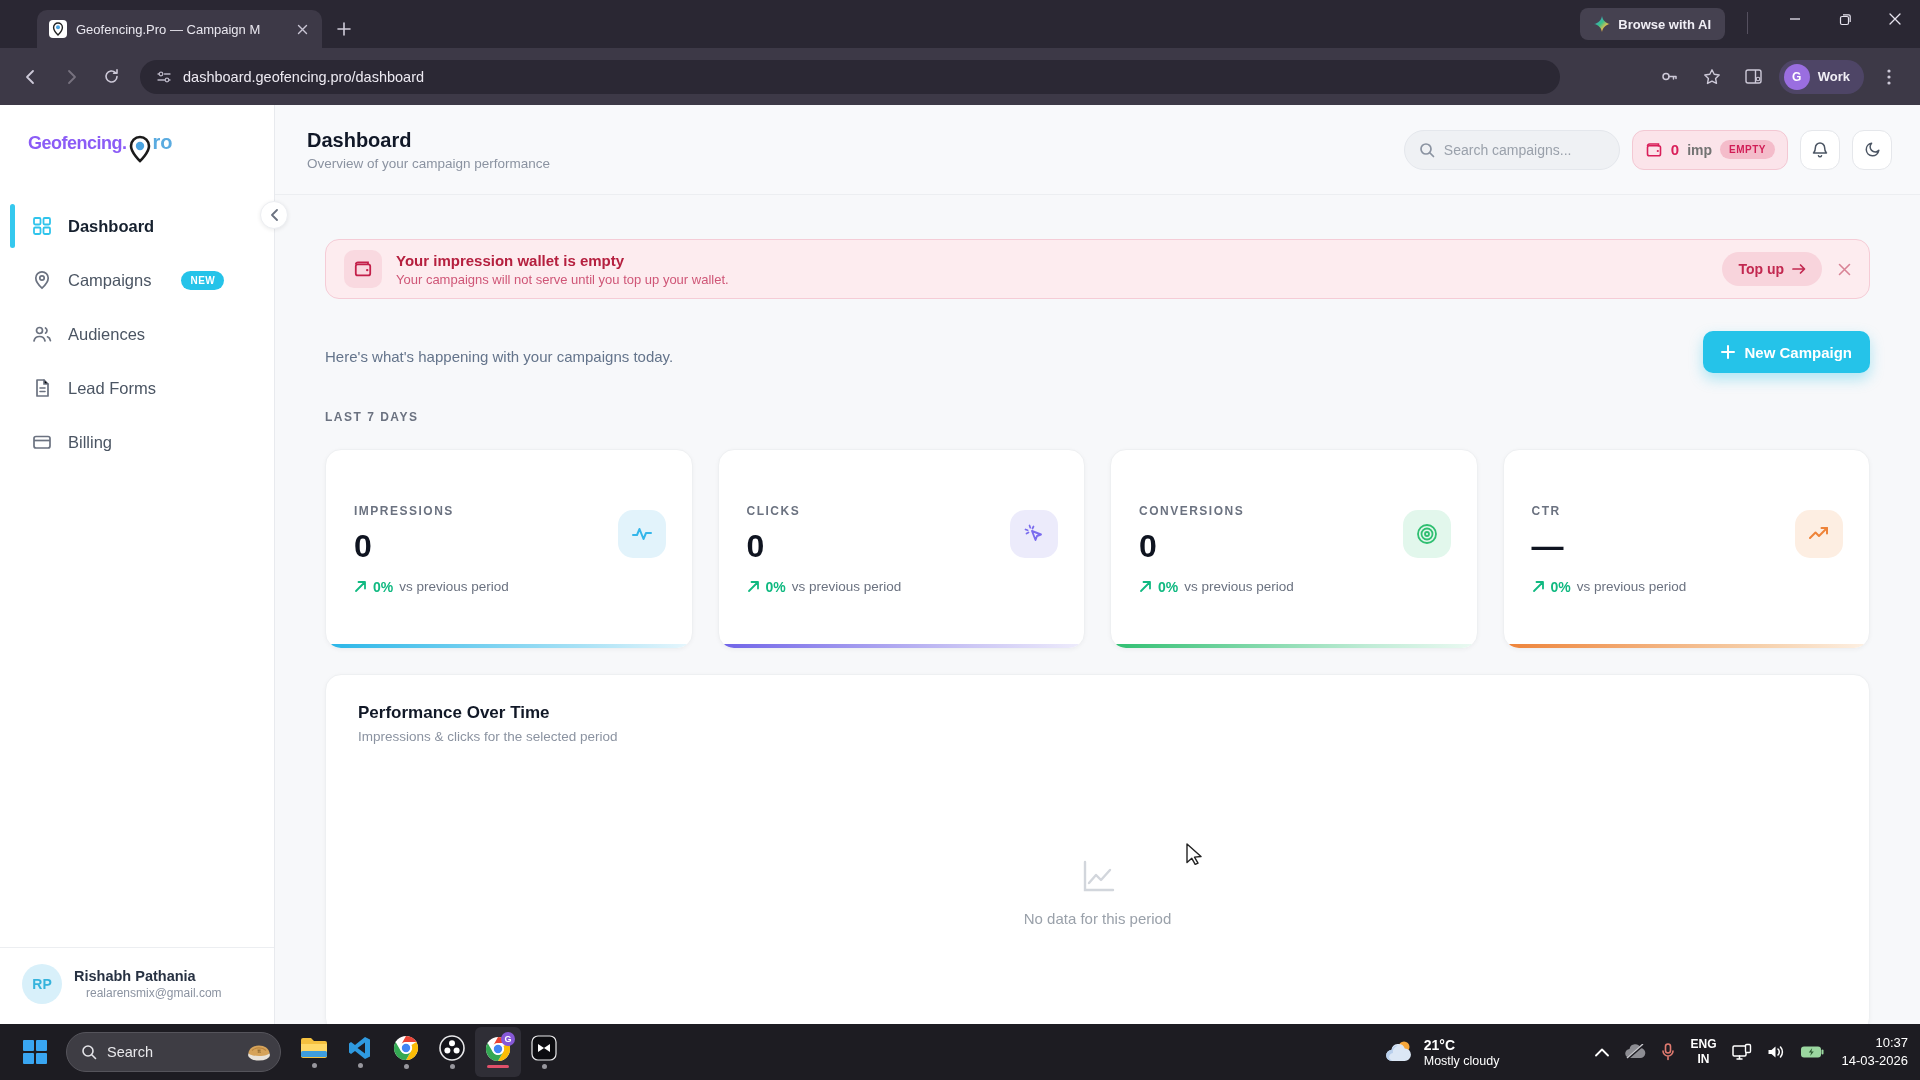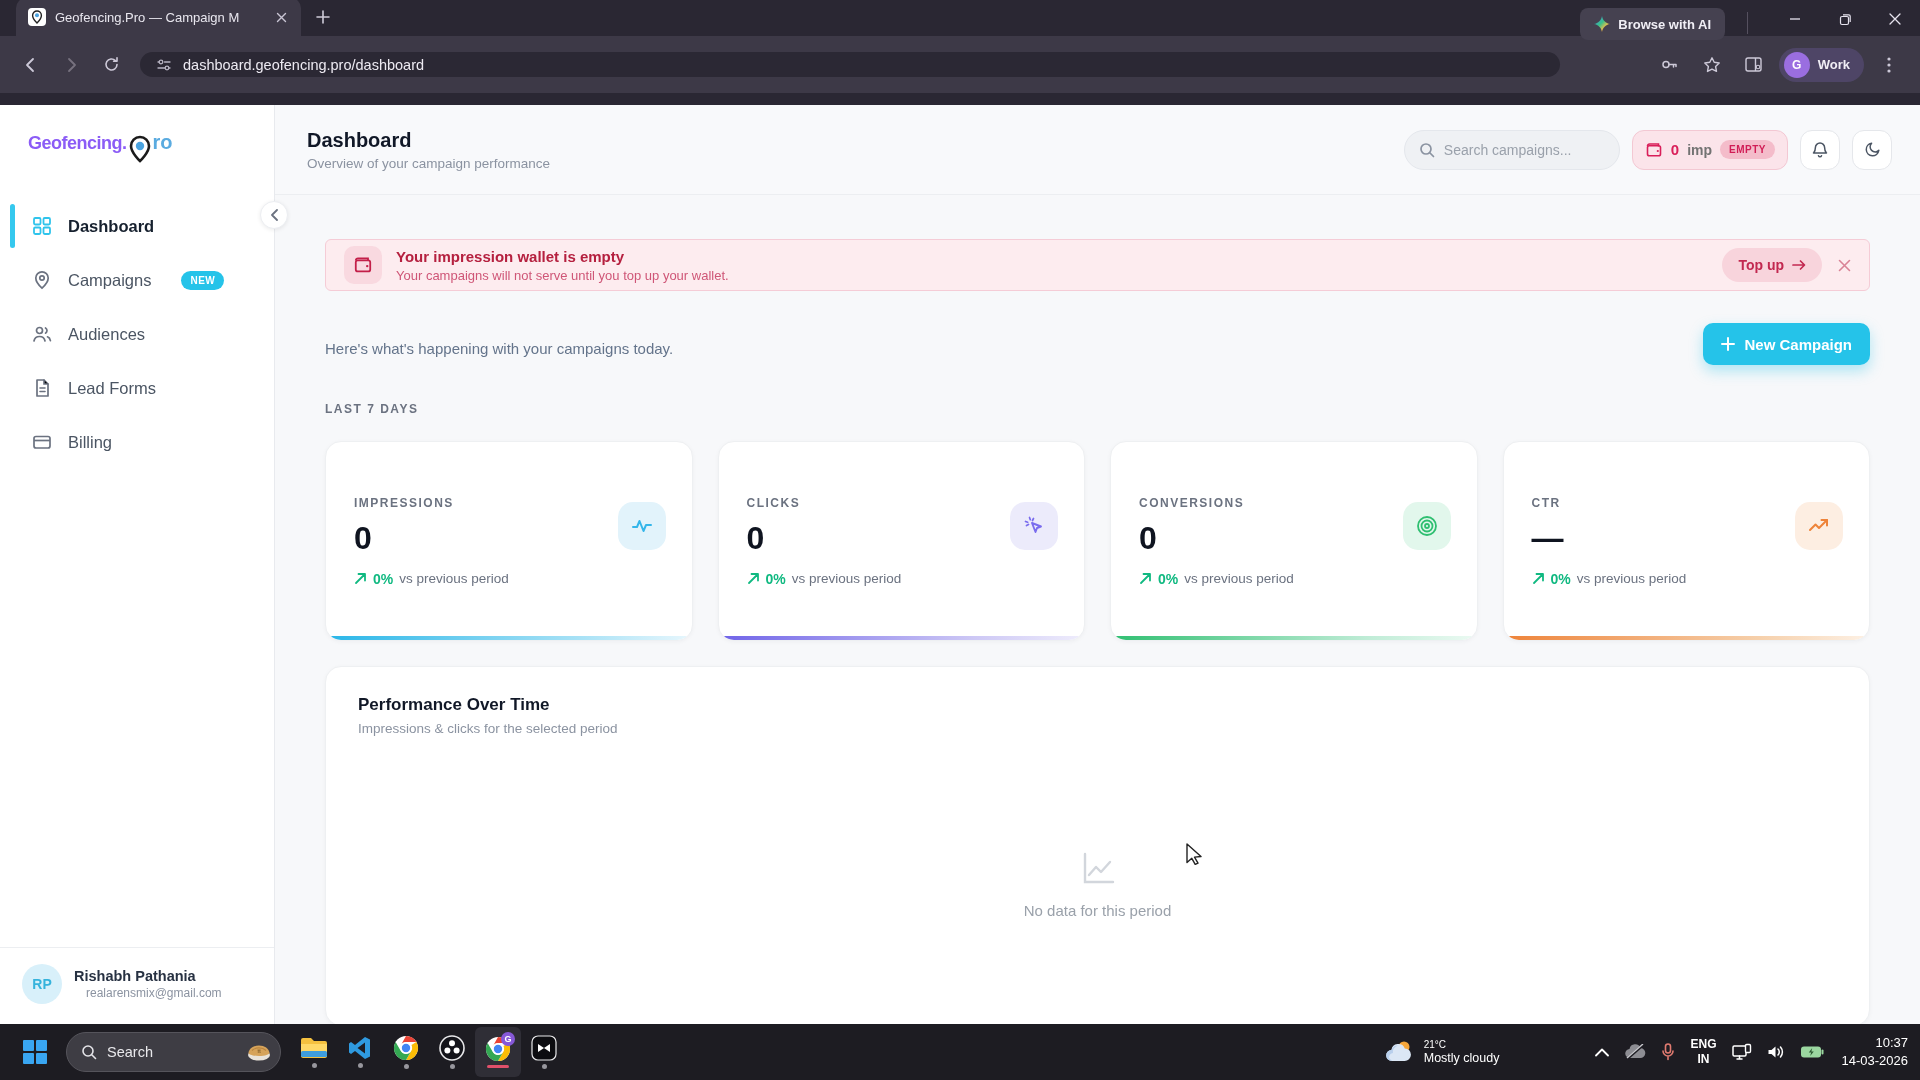--- a/index.html
+++ b/index.html
@@ -2,37 +2,37 @@
 <html><head>
 <meta charset="utf-8">
 <style>
   * { margin:0; padding:0; box-sizing:border-box; }
   html,body { width:1920px; height:1080px; overflow:hidden; font-family:"Liberation Sans", sans-serif; }
   body { position:relative; background:#f7f8fa; }
   svg { display:block; }
 
   
   .browser { position:absolute; top:0; left:0; right:0; height:105px; background:#2a2733; }
-  .tabbar { height:36px; display:flex; align-items:flex-end; position:relative; }
+  .tabbar { height:48px; display:flex; align-items:flex-end; position:relative;padding-left:21px; }
   .tab { margin-left:16px; width:285px; height:38px; background:#3d3947; border-radius:10px 10px 0 0;
          display:flex; align-items:center; gap:9px; padding:0 10px 0 12px; color:#e9e7ef; font-size:13px; }
   .tab-title { flex:1; white-space:nowrap; overflow:hidden; }
   .tab-fav { width:18px; height:18px; background:#fff; border-radius:4px; display:flex; align-items:center; justify-content:center; flex:none; }
   .tab-close { color:#c9c5d4; font-size:15px; width:20px; height:20px; border-radius:50%; display:flex; align-items:center; justify-content:center; flex:none; }
   .newtab { width:28px; height:28px; margin:0 0 5px 8px; color:#cfccd9; display:flex; align-items:center; justify-content:center; }
   .ai-pill { position:absolute; right:195px; top:8px; height:32px; background:#454150; border-radius:8px;
              display:flex; align-items:center; gap:8px; padding:0 14px; color:#f1eff6; font-size:13px; font-weight:700; }
   .win-controls { position:absolute; right:0; top:0; height:38px; display:flex; }
   .win-btn { width:50px; height:38px; display:flex; align-items:center; justify-content:center; color:#e6e3ee; }
   .chrome-divider { position:absolute; right:172px; top:12px; width:1px; height:22px; background:#55505f; }
 
   .toolbar { height:57px; background:#3d3947; display:flex; align-items:center; padding:0 14px; gap:6px; }
   .nav-ic { width:34px; height:34px; border-radius:50%; display:flex; align-items:center; justify-content:center; color:#cdc9d8; flex:none; }
   .nav-ic.dim { color:#77727f; }
-  .urlbar { flex:1; max-width:1420px; height:25px; margin-left:6px; background:#2b2834; border-radius:17px;
+  .urlbar { flex:1; max-width:1420px; height:34px; margin-left:6px; background:#2b2834; border-radius:17px;
             display:flex; align-items:center; gap:11px; padding:0 16px; color:#edeaf2; font-size:14.5px; }
   .toolbar-right { margin-left:auto; display:flex; align-items:center; gap:8px; }
   .profile-pill { height:34px; background:#4e4566; border-radius:17px; display:flex; align-items:center; gap:8px; padding:0 14px 0 5px; }
   .profile-av { width:26px; height:26px; border-radius:50%; background:#9a6ee0; color:#fff; font-size:12px; font-weight:700;
                 display:flex; align-items:center; justify-content:center; }
   .profile-name { color:#f0eef5; font-size:13px; font-weight:600; }
 
   
   .page { position:absolute; top:105px; left:0; right:0; bottom:56px; background:#f7f8fa; overflow:hidden; }
 
@@ -72,21 +72,21 @@
   .wallet-chip { height:40px; background:#fbe4ea; border:1px solid #f3c8d3; border-radius:12px;
                  display:flex; align-items:center; gap:8px; padding:0 12px; }
   .wallet-count { color:#d91f5a; font-weight:800; font-size:15px; }
   .wallet-unit { color:#737373; font-weight:600; font-size:14px; }
   .wallet-status { background:#f4bcca; color:#d11d56; font-size:10px; font-weight:800; letter-spacing:.5px;
                    padding:4px 9px; border-radius:999px; }
   .icon-btn { width:40px; height:40px; background:#fff; border:1px solid #e5e7eb; border-radius:12px;
               display:flex; align-items:center; justify-content:center; color:#4b5563; }
 
   .content { padding:44px 50px 0 50px; }
-  .alert { height:52px; background:#fdecef; border:1px solid #f5ccd6; border-radius:6px;
+  .alert { height:60px; background:#fdecef; border:1px solid #f5ccd6; border-radius:14px;
            display:flex; align-items:center; gap:14px; padding:0 18px; }
   .alert-ic { width:38px; height:38px; background:#f9d9e0; border-radius:10px; display:flex; align-items:center; justify-content:center; color:#c31f49; }
   .alert-title { font-size:15px; font-weight:700; color:#b5203f; }
   .alert-msg { font-size:13px; color:#cf5677; margin-top:3px; }
   .alert-right { margin-left:auto; display:flex; align-items:center; gap:16px; }
   .topup-btn { height:34px; background:#f8d4dc; border-radius:999px; display:flex; align-items:center; gap:8px;
                padding:0 16px; color:#c22850; font-size:14px; font-weight:700; }
   .alert-close { color:#d98396; display:flex; }
 
   .welcome-row { margin-top:32px; display:flex; align-items:center; }
@@ -137,21 +137,21 @@
   .tb-pie { width:30px; height:30px; display:flex; align-items:center; justify-content:center; }
   .tb-apps { margin-left:10px; display:flex; }
   .tb-app { width:46px; height:50px; display:flex; flex-direction:column; align-items:center; justify-content:center; gap:3px; position:relative; }
   .tb-dot { width:5px; height:5px; border-radius:50%; background:#97969d; }
   .tb-app.active { background:#2f2e36; border-radius:6px; }
   .tb-underline { width:22px; height:3px; border-radius:2px; background:#e0506a; }
   .g-badge { position:absolute; top:5px; right:6px; width:14px; height:14px; border-radius:50%; background:#8658d8;
              color:#fff; font-size:9px; font-weight:700; display:flex; align-items:center; justify-content:center; }
   .tb-right { margin-left:auto; display:flex; align-items:center; padding-right:12px; }
   .tb-weather { display:flex; align-items:center; gap:9px; color:#fff; }
-  .tb-weather-temp { font-size:10px; font-weight:400; }
+  .tb-weather-temp { font-size:14px; font-weight:700; }
   .tb-weather-cond { font-size:12.5px; margin-top:1px; }
   .tb-tray { display:flex; align-items:center; gap:15px; margin-left:96px; color:#e8e8ea; }
   .tb-lang { text-align:center; color:#fff; font-size:12px; font-weight:700; line-height:1.25; }
   .tb-clock { margin-left:18px; text-align:right; color:#fff; font-size:13px; line-height:1.4; }
 
   .cursor { position:absolute; left:1185px; top:843px; z-index:50; }
 </style>
 </head>
 <body>
 

